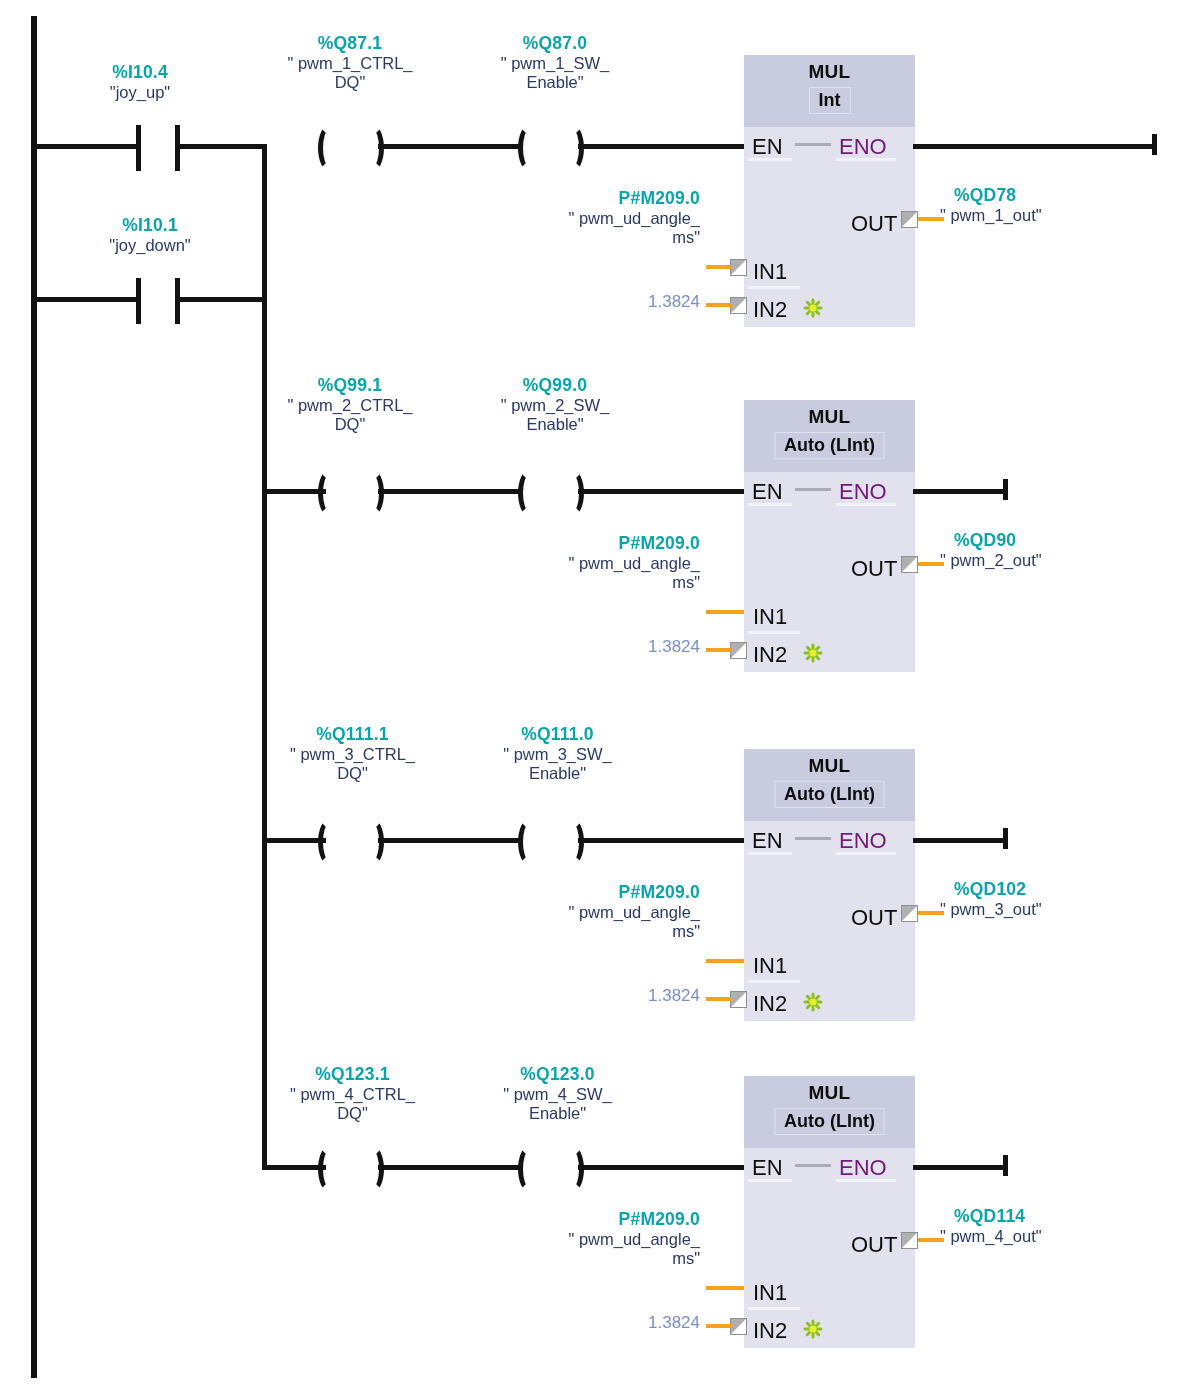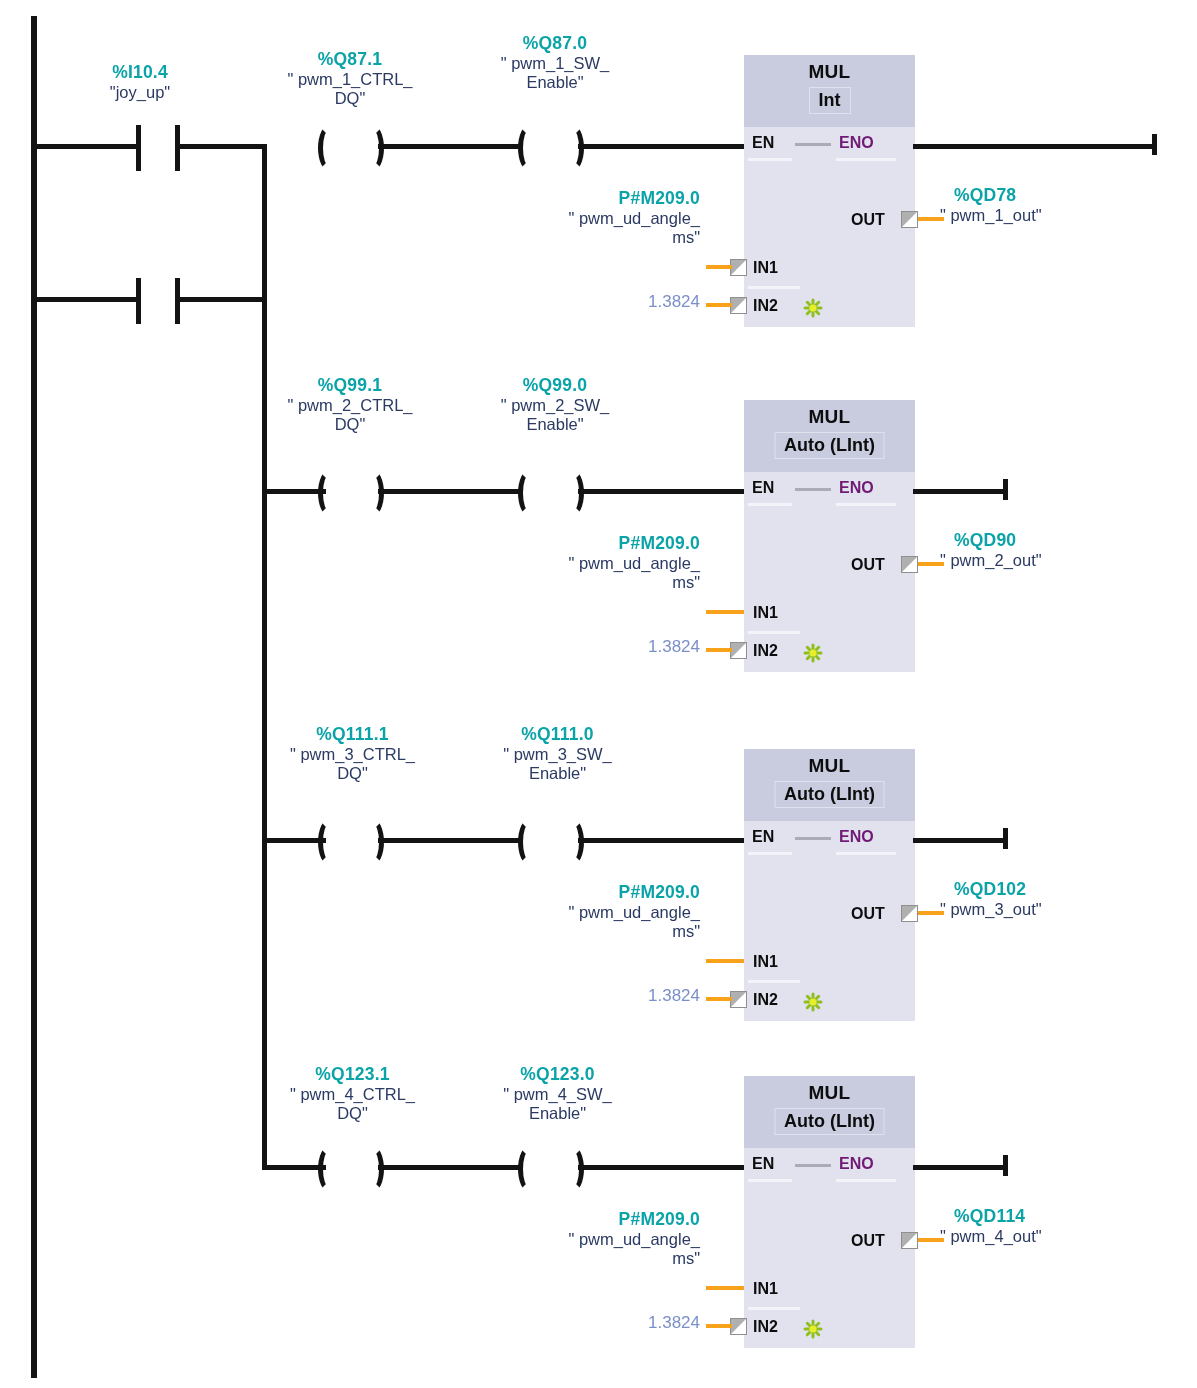--- a/index.html
+++ b/index.html
@@ -54,21 +54,21 @@
     font-weight:bold;font-size:19px;color:#0d0d0d;letter-spacing:.3px;
   }
   .fb .ftype{
     position:absolute;top:32px;left:50%;transform:translateX(-50%);
     border:1px solid #dfe1ee;background:#c9ccdf;
     font-weight:bold;font-size:18px;color:#0d0d0d;
     padding:2px 9px;white-space:nowrap;
   }
   .fb .sep{position:absolute;height:3px;background:#f3f4fa;}
   .pinlbl{
-    position:absolute;font-weight:bold;font-size:16px;color:#0d0d0d;white-space:nowrap;
+    position:absolute;font-weight:normal;font-size:22px;color:#0d0d0d;white-space:nowrap;
   }
   .pinlbl.eno{color:#701a75;}
   .enoline{position:absolute;height:3px;background:#a9acb8;}
 
   
   .pinsq{
     position:absolute;width:17px;height:17px;background:#b0b0b0;border:1px solid #8f8f8f;
     box-sizing:border-box;
   }
   .pinsq::after{
@@ -93,33 +93,37 @@
     <div class="sym">"joy_up"</div>
   </div>
 
   <div class="hwire" style="left:31px;top:144px;width:105px;"></div>
   <div class="contact" style="left:136px;top:125px;">
     <div class="bar bl"></div>
     <div class="bar br"></div>
   </div>
   <div class="hwire" style="left:180px;top:144px;width:87px;"></div>
 
+  <div class="lbl" style="left:60px;top:215px;width:180px;">
+    <div class="addr">%I10.1</div>
+    <div class="sym">"joy_down"</div>
+  </div>
   <div class="hwire" style="left:31px;top:297px;width:105px;"></div>
   <div class="contact" style="left:136px;top:278px;">
     <div class="bar bl"></div>
     <div class="bar br"></div>
   </div>
   <div class="hwire" style="left:180px;top:297px;width:87px;"></div>
 
   <div class="vwire" style="left:262px;top:144px;height:158px;"></div>
 
   <div class="vwire" style="left:262px;top:144px;height:1026px;"></div>
 
   <div>
-    <div class="lbl" style="left:255px;top:33px;width:190px;margin-top:16px;">
+    <div class="lbl" style="left:255px;top:33px;width:190px;">
       <div class="addr">%Q87.1</div>
       <div class="sym">" pwm_1_CTRL_</div>
       <div class="sym">DQ"</div>
     </div>
     <div class="coil" style="left:322px;top:125px;">
       <div class="p pl"></div>
       <div class="p pr"></div>
     </div>
     <div class="hwire" style="left:378px;top:144px;width:144px;"></div>
 

